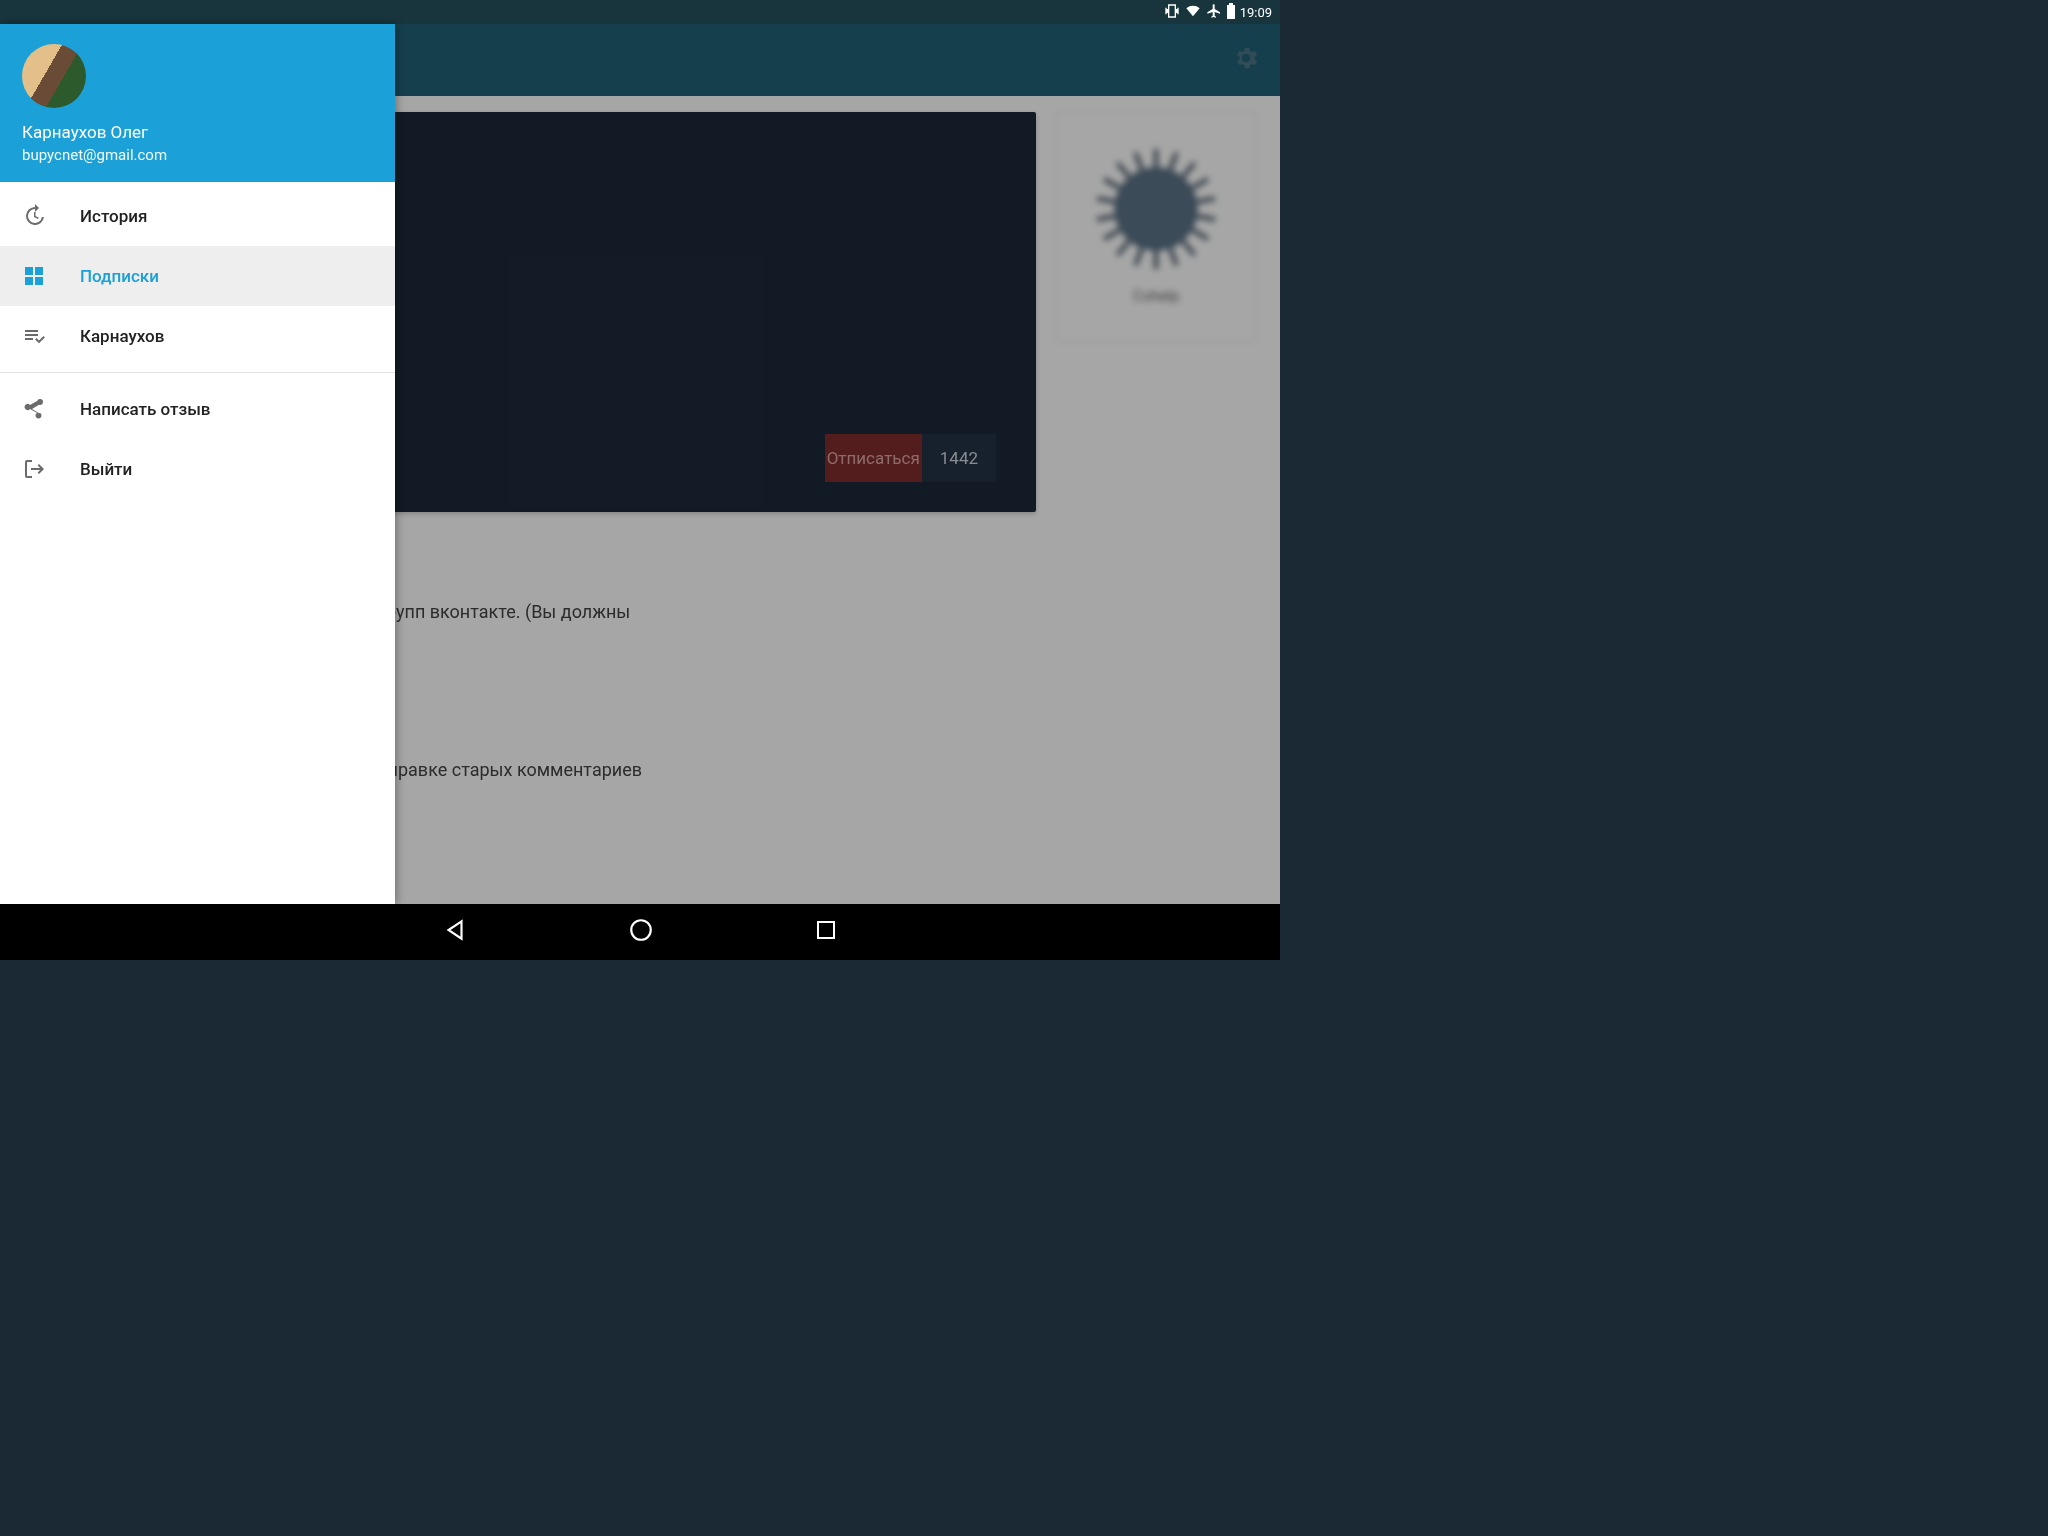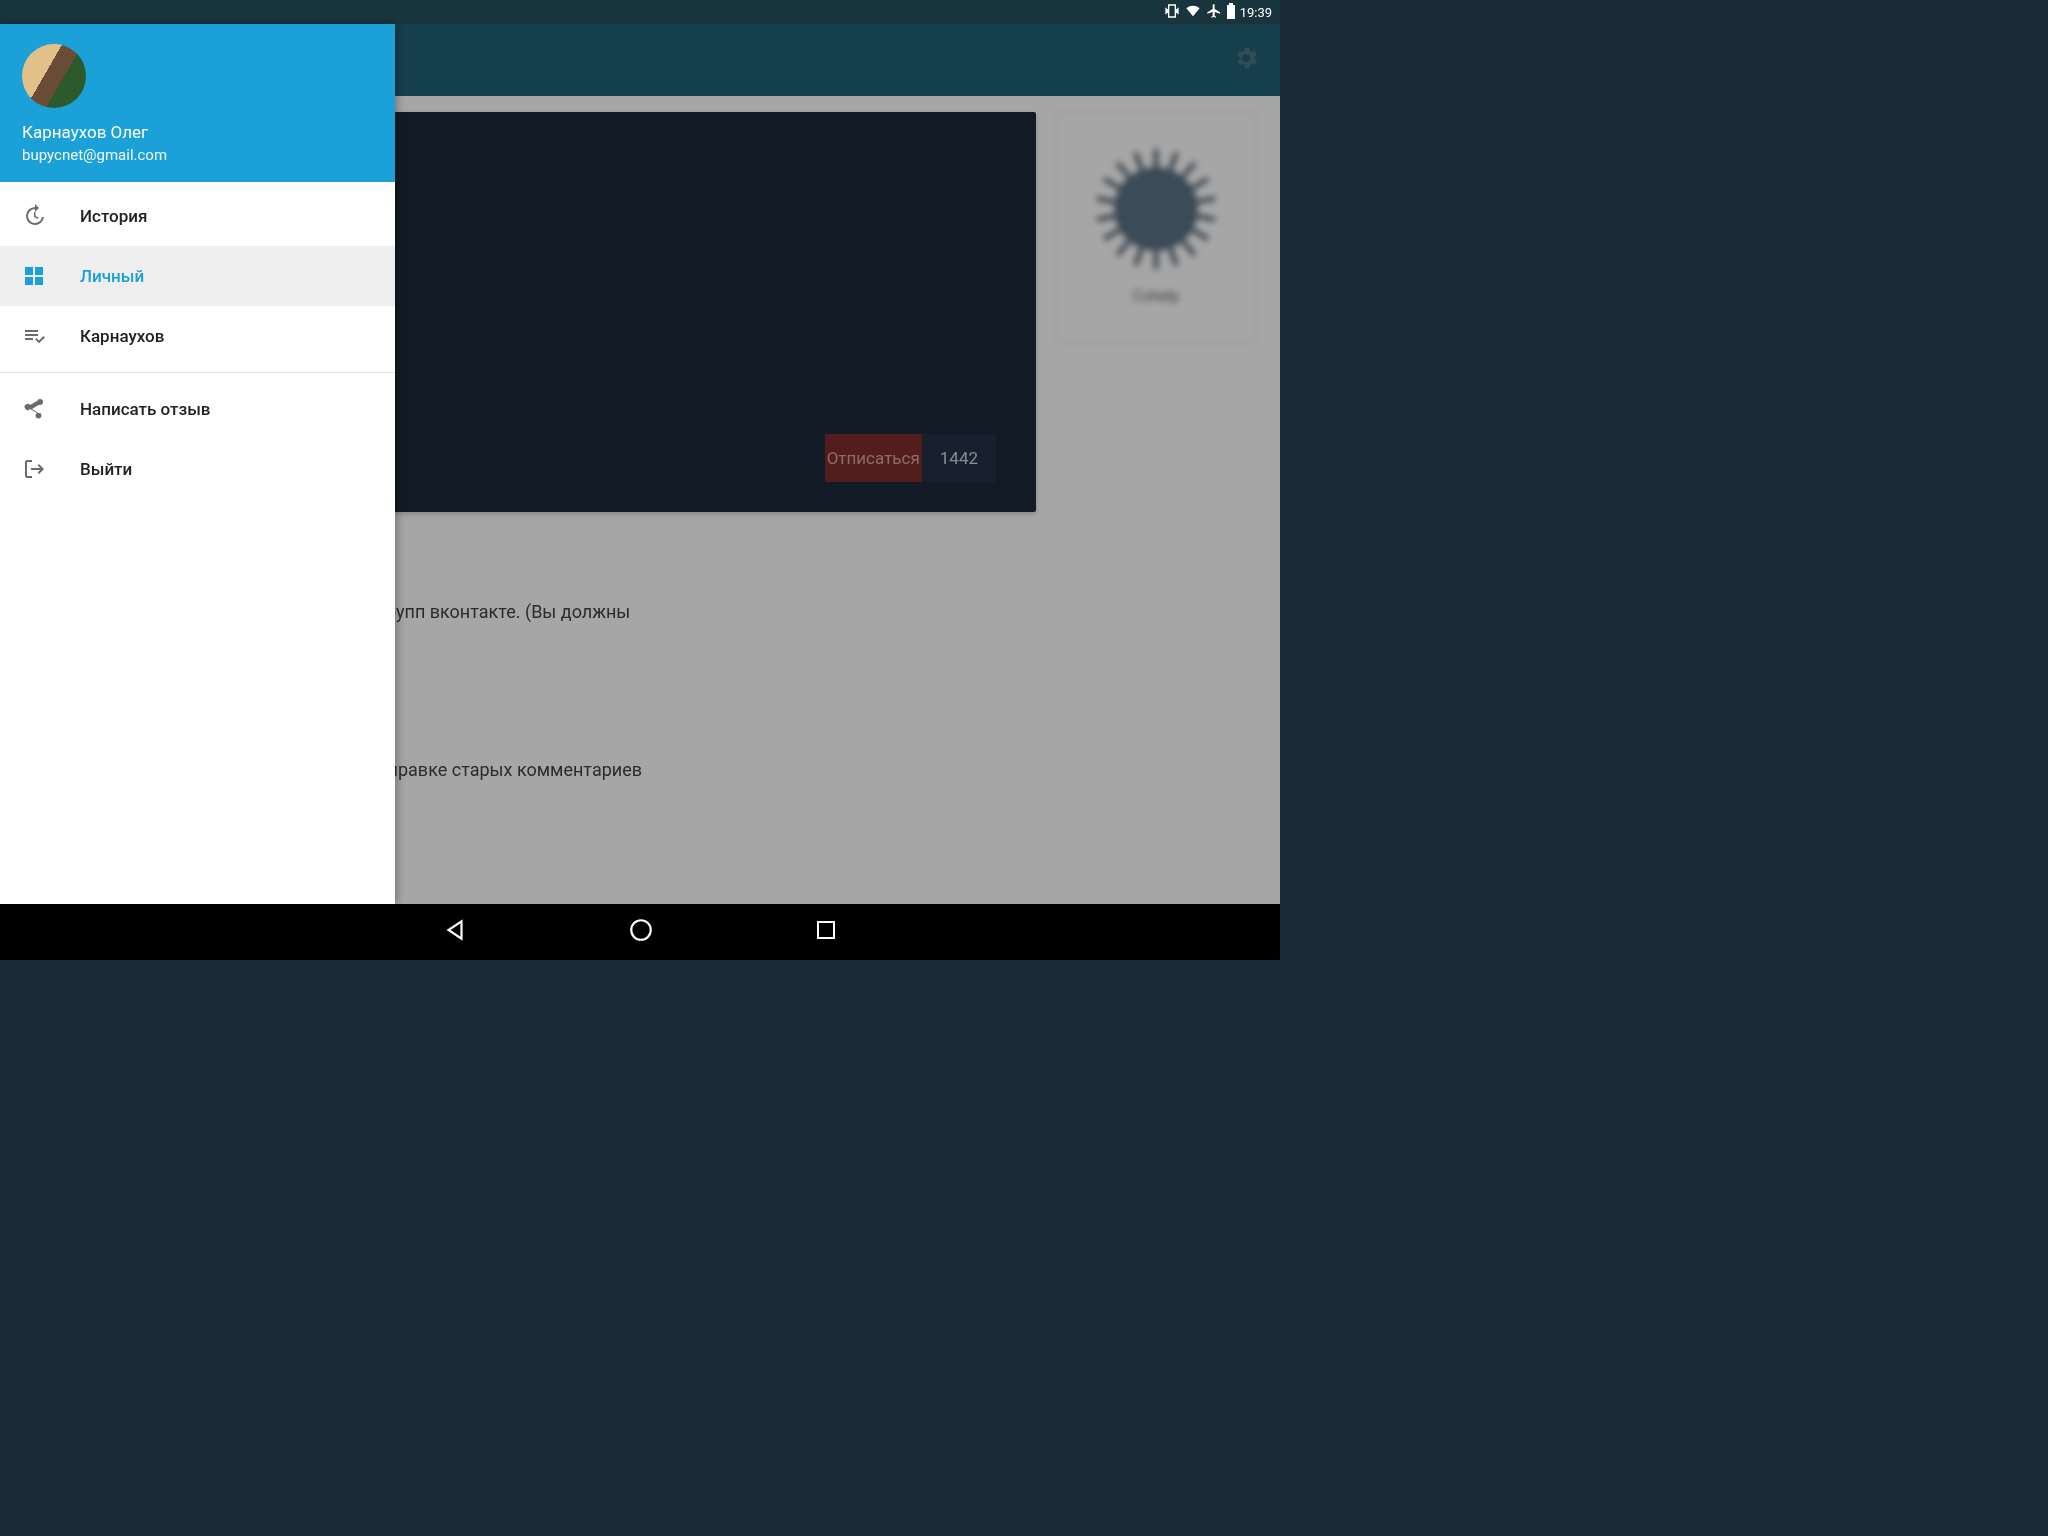--- a/index.html
+++ b/index.html
@@ -173,21 +173,21 @@
   <span>
     <svg width="16" height="16" viewBox="0 0 24 24">
         <path d="M21 16v-2l-8-5V3.5c0-.83-.67-1.5-1.5-1.5S10 2.67 10 3.5V9l-8 5v2l8-2.5V19l-2 1.5V22l3.5-1 3.5 1v-1.5L13 19v-5.5z"></path>
       </svg>
   </span>
   <span>
     <svg width="10" height="16" viewBox="0 0 10 16">
         <path d="M3 0h4v2h2v14H1V2h2z"></path>
       </svg>
   </span>
-  <span>19:39</span>
+  <span>19:09</span>
 </div>
 
 <div class="app-bar">
   <span>
     <svg width="28" height="28" viewBox="0 0 24 24" fill="#4a7684">
         <path d="M19.4 13l.1-1-.1-1 2.1-1.6-2-3.5-2.5 1a7 7 0 0 0-1.7-1l-.4-2.6h-4l-.4 2.6a7 7 0 0 0-1.7 1l-2.5-1-2 3.5L6.5 11l-.1 1 .1 1-2.1 1.6 2 3.5 2.5-1c.5.4 1.1.8 1.7 1l.4 2.6h4l.4-2.6c.6-.2 1.2-.6 1.7-1l2.5 1 2-3.5zM12 15.5A3.5 3.5 0 1 1 12 8.5a3.5 3.5 0 0 1 0 7z"></path>
       </svg>
   </span>
 </div>
 
@@ -255,21 +255,21 @@
     <div class="nav-item">
       <svg viewBox="0 0 24 24">
           <path d="M13 3a9 9 0 1 0 8.94 10H19.9A7 7 0 1 1 13 5v3l4-4-4-4zm-1 5v5l4 2 .8-1.3-3.3-1.8V8z"></path>
         </svg>
       <span>История</span>
     </div>
     <div class="nav-item active">
       <svg viewBox="0 0 24 24">
           <path d="M3 3h8v8H3zm10 0h8v8h-8zM3 13h8v8H3zm10 0h8v8h-8z"></path>
         </svg>
-      <span>Личный</span>
+      <span>Подписки</span>
     </div>
     <div class="nav-item">
       <svg viewBox="0 0 24 24">
           <path d="M3 6h13v2H3zm0 4h13v2H3zm0 4h8v2H3zm18.5-2L17 16.5 14.5 14l-1.4 1.4 3.9 3.9 5.9-5.9z"></path>
         </svg>
       <span>Карнаухов</span>
     </div>
     <div class="divider"></div>
     <div class="nav-item">
       <svg viewBox="0 0 24 24">

